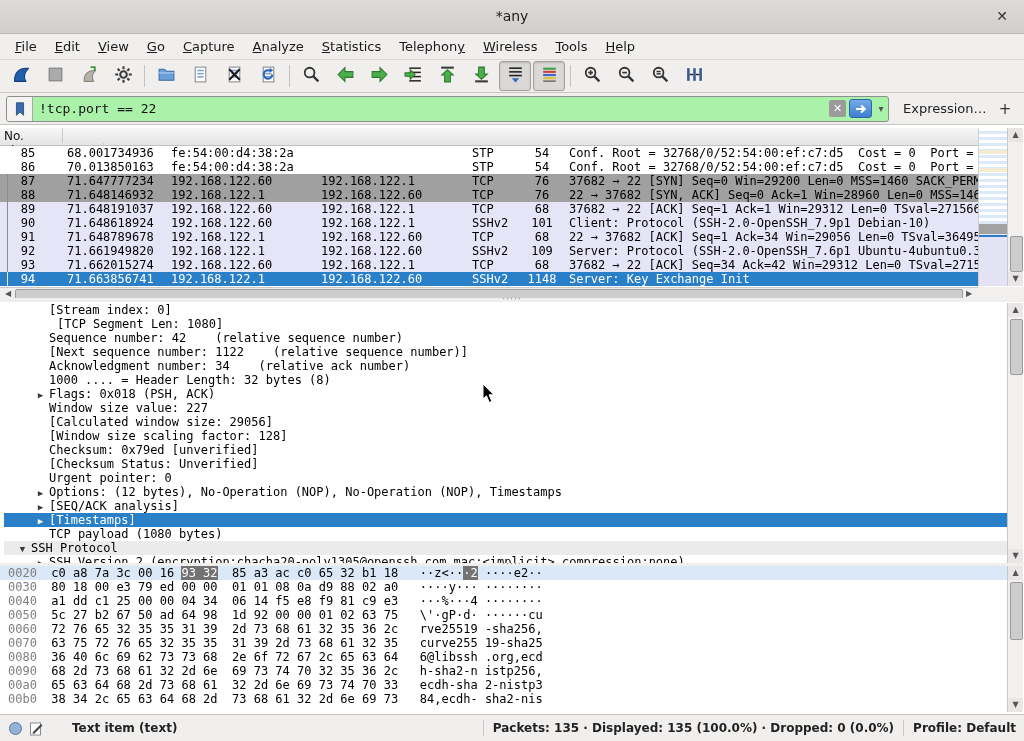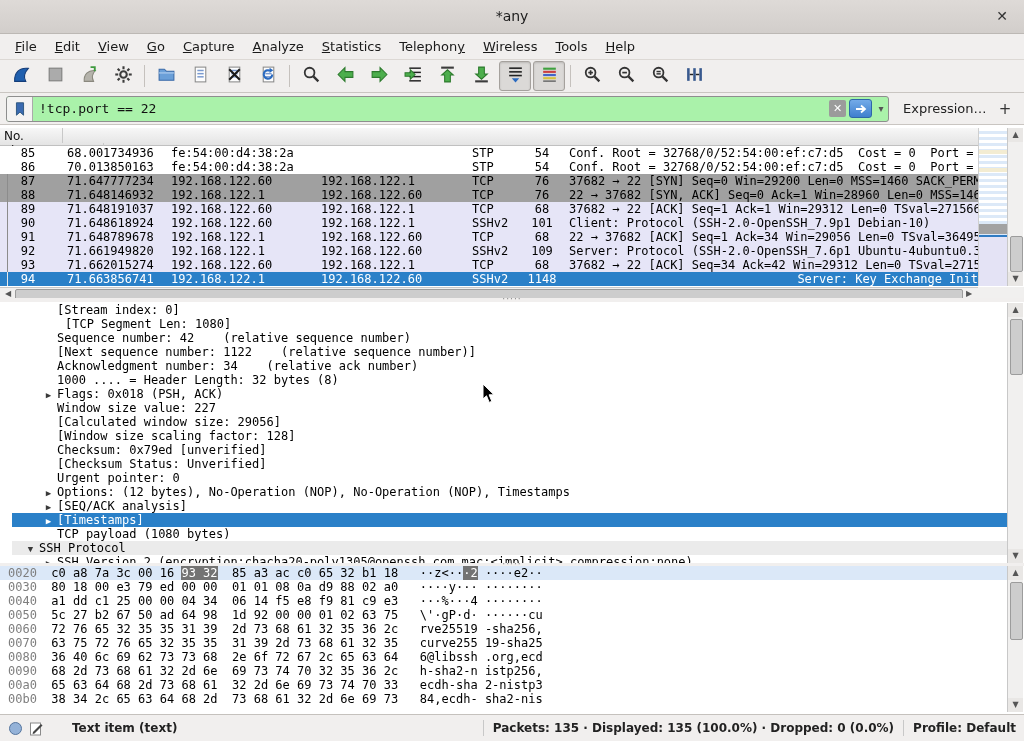--- a/index.html
+++ b/index.html
@@ -81,21 +81,21 @@
   #hscroll .harrow{position:absolute;top:1px;width:14px;height:10px;line-height:10px;font-size:8px;
     color:#555;text-align:center;}
   #hthumb{position:absolute;left:15px;top:1px;width:946px;height:9px;background:#cdcdcd;
     border:1px solid #9c9c9c;border-radius:2px;}
   #corner{position:absolute;left:978px;top:287px;width:46px;height:12px;background:#f1f0ef;}
 
   .splitter{position:absolute;left:0;width:1024px;height:4px;background:#f1efee;
     color:#8a8a8a;font-size:9px;line-height:3px;text-align:center;letter-spacing:1px;}
 
   
-  #details{position:absolute;left:12px;top:303px;width:1008px;height:260px;background:#fff;overflow:hidden;}
+  #details{position:absolute;left:4px;top:303px;width:1008px;height:260px;background:#fff;overflow:hidden;}
   .drow{height:14px;line-height:14px;font-size:12px;white-space:pre;color:#000;}
   .drow.sel{background:#2a80c8;color:#fff;}
   .drow.shaded{background:#ebebeb;}
   .twist{display:inline-block;width:17px;font-size:9px;color:#3a3a3a;text-align:center;}
   .drow.sel .twist{color:#fff;}
 
   
   #hexpane{position:absolute;left:0;top:566px;width:1008px;height:146px;background:#fff;overflow:hidden;}
   .hexrow{height:14px;line-height:14px;font-size:12px;white-space:pre;color:#000;padding-left:8px;}
   .hexrow.hl{background:#dbe8f8;}
@@ -418,21 +418,21 @@
         <span class="pcell mono" style="width: 413px;">37682 → 22 [ACK] Seq=34 Ack=42 Win=29312 Len=0 TSval=2715</span>
       </div>
       <div class="prow sel">
         <span class="relmark"></span>
         <span class="pcell mono r" style="width: 63px;">94</span>
         <span class="pcell mono" style="width: 104px;">71.663856741</span>
         <span class="pcell mono" style="width: 150px;">192.168.122.1</span>
         <span class="pcell mono" style="width: 151px;">192.168.122.60</span>
         <span class="pcell mono" style="width: 58px;">SSHv2</span>
         <span class="pcell mono r" style="width: 39px;">1148</span>
-        <span class="pcell mono" style="width: 413px; text-align: right;">Server: Key Exchange Init</span>
+        <span class="pcell mono" style="width: 413px;">Server: Key Exchange Init</span>
       </div>
     </div>
 </div>
 <div id="minimap"></div>
 <div class="vscroll" id="plist-vscroll" style="left:1007px;top:128px;height:158px;">
   <div class="sbtn" style="top:0;">▲</div>
   <div class="sthumb" style="top:108px;height:34px;"></div>
   <div class="sbtn" style="bottom:0;">▼</div>
 </div>
 <div id="hscroll">

